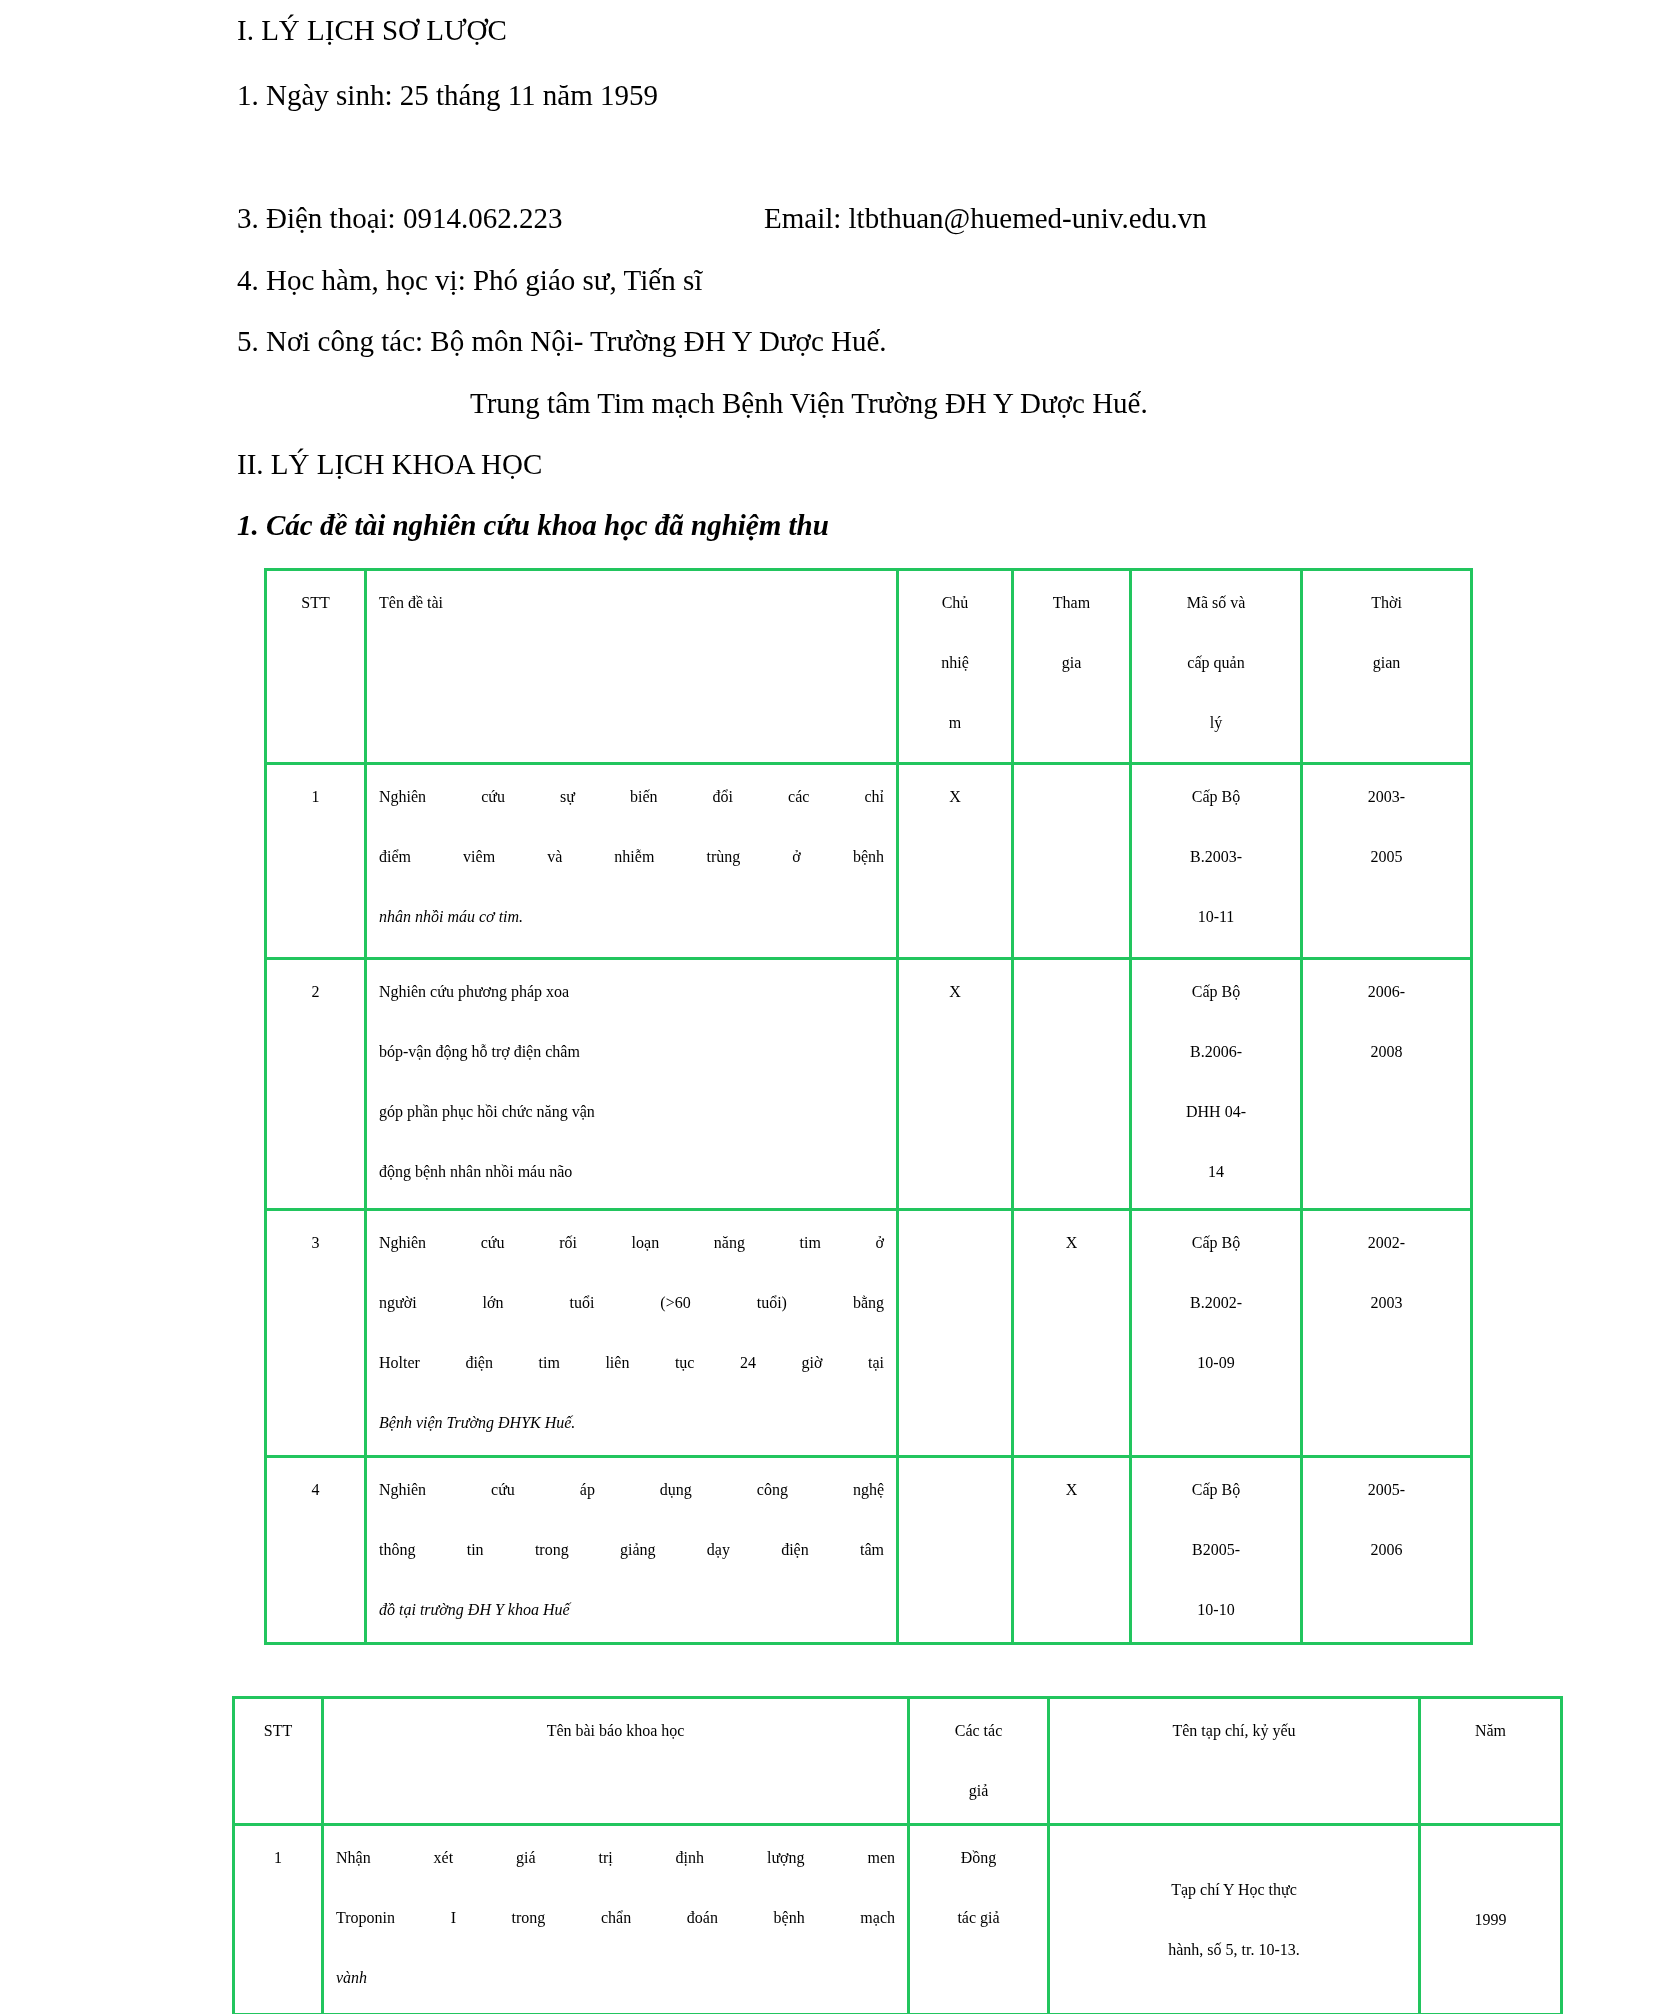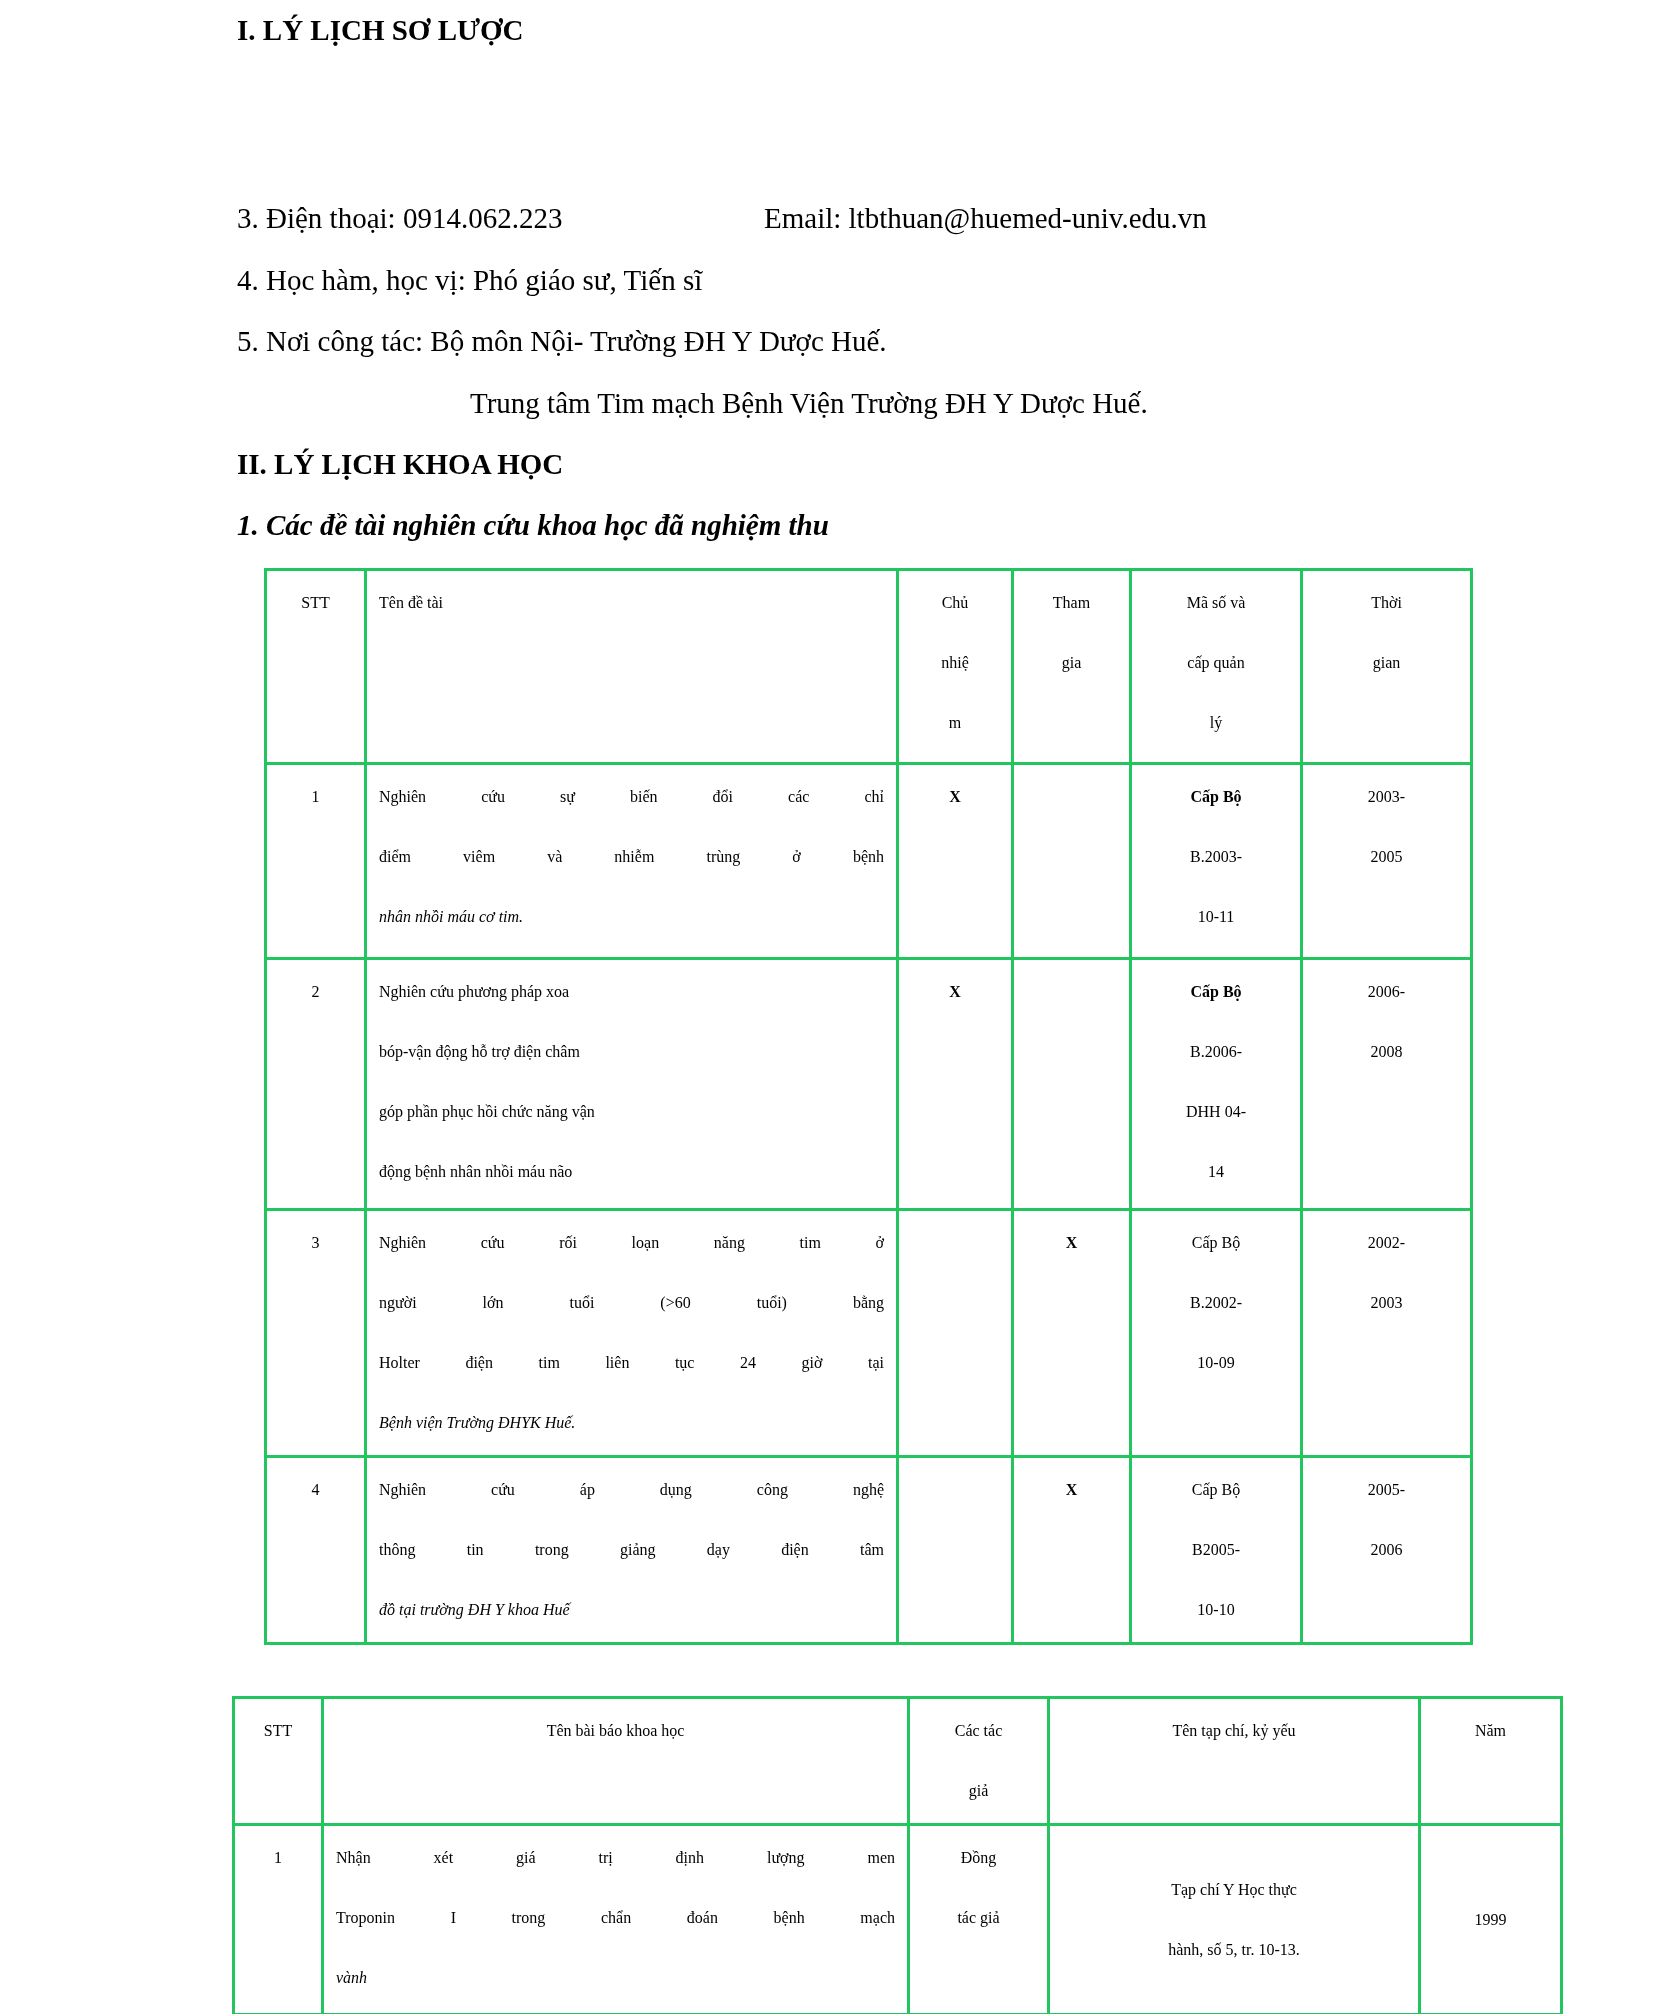--- a/index.html
+++ b/index.html
@@ -12,21 +12,21 @@
     font-family: "Liberation Serif", "DejaVu Serif", serif;
     overflow: hidden;
   }
   .line {
     position: absolute;
     left: 237px;
     font-size: 29px;
     line-height: 60px;
     white-space: nowrap;
   }
-  .b  { font-weight: bold; }
+  .b  { font-weight: normal; }
   .bi { font-weight: bold; font-style: italic; }
 
   table {
     position: absolute;
     border-collapse: collapse;
     table-layout: fixed;
   }
   td {
     border: 3px solid #22c55e;
     vertical-align: top;
@@ -45,20 +45,21 @@
 
   #t1 { left: 264px; top: 568px; width: 1206px; }
   #t2 { left: 232px; top: 1696px; width: 1328px; }
 </style>
 </head>
 <body>
 
 <div class="page">
 
   <div class="line b" style="top:0px">I. LÝ LỊCH SƠ LƯỢC</div>
+  <div class="line" style="top:65px">1. Ngày sinh: 25 tháng 11 năm 1959</div>
   <div class="line" style="top:188px">3. Điện thoại: 0914.062.223</div>
   <div class="line" style="top:188px;left:764px">Email: ltbthuan@huemed-univ.edu.vn</div>
   <div class="line" style="top:250px">4. Học hàm, học vị: Phó giáo sư, Tiến sĩ</div>
   <div class="line" style="top:311px">5. Nơi công tác: Bộ môn Nội- Trường ĐH Y Dược Huế.</div>
   <div class="line" style="top:373px;left:470px">Trung tâm Tim mạch Bệnh Viện Trường ĐH Y Dược Huế.</div>
 
   <div class="line b" style="top:434px">II. LÝ LỊCH KHOA HỌC</div>
   <div class="line bi" style="top:495px">1. Các đề tài nghiên cứu khoa học đã nghiệm thu</div>
 
   <table id="t1">

